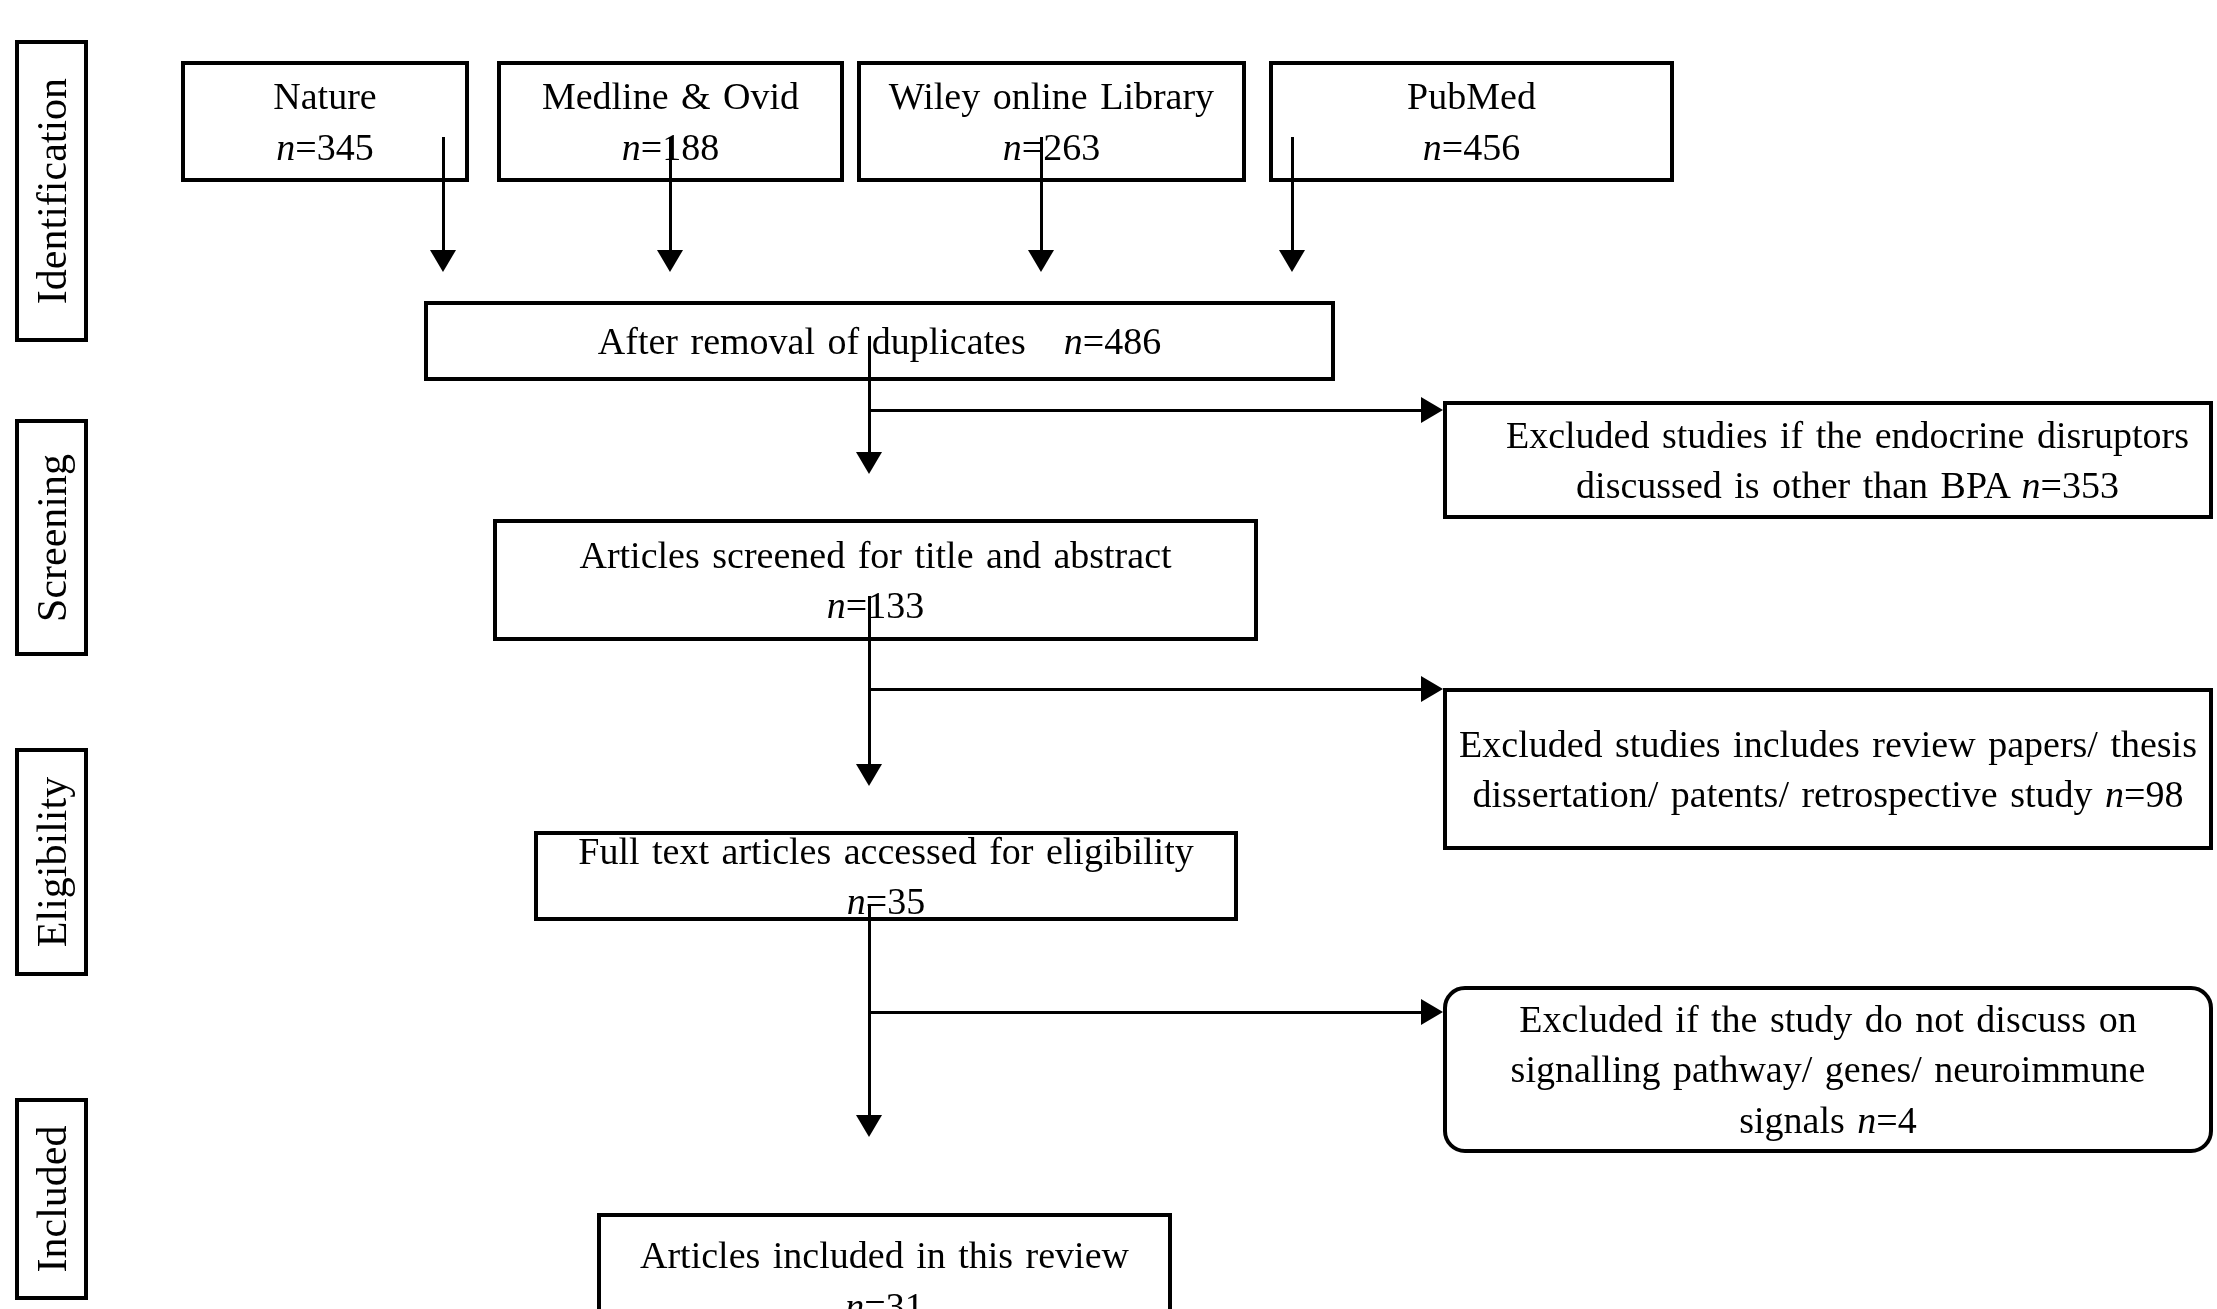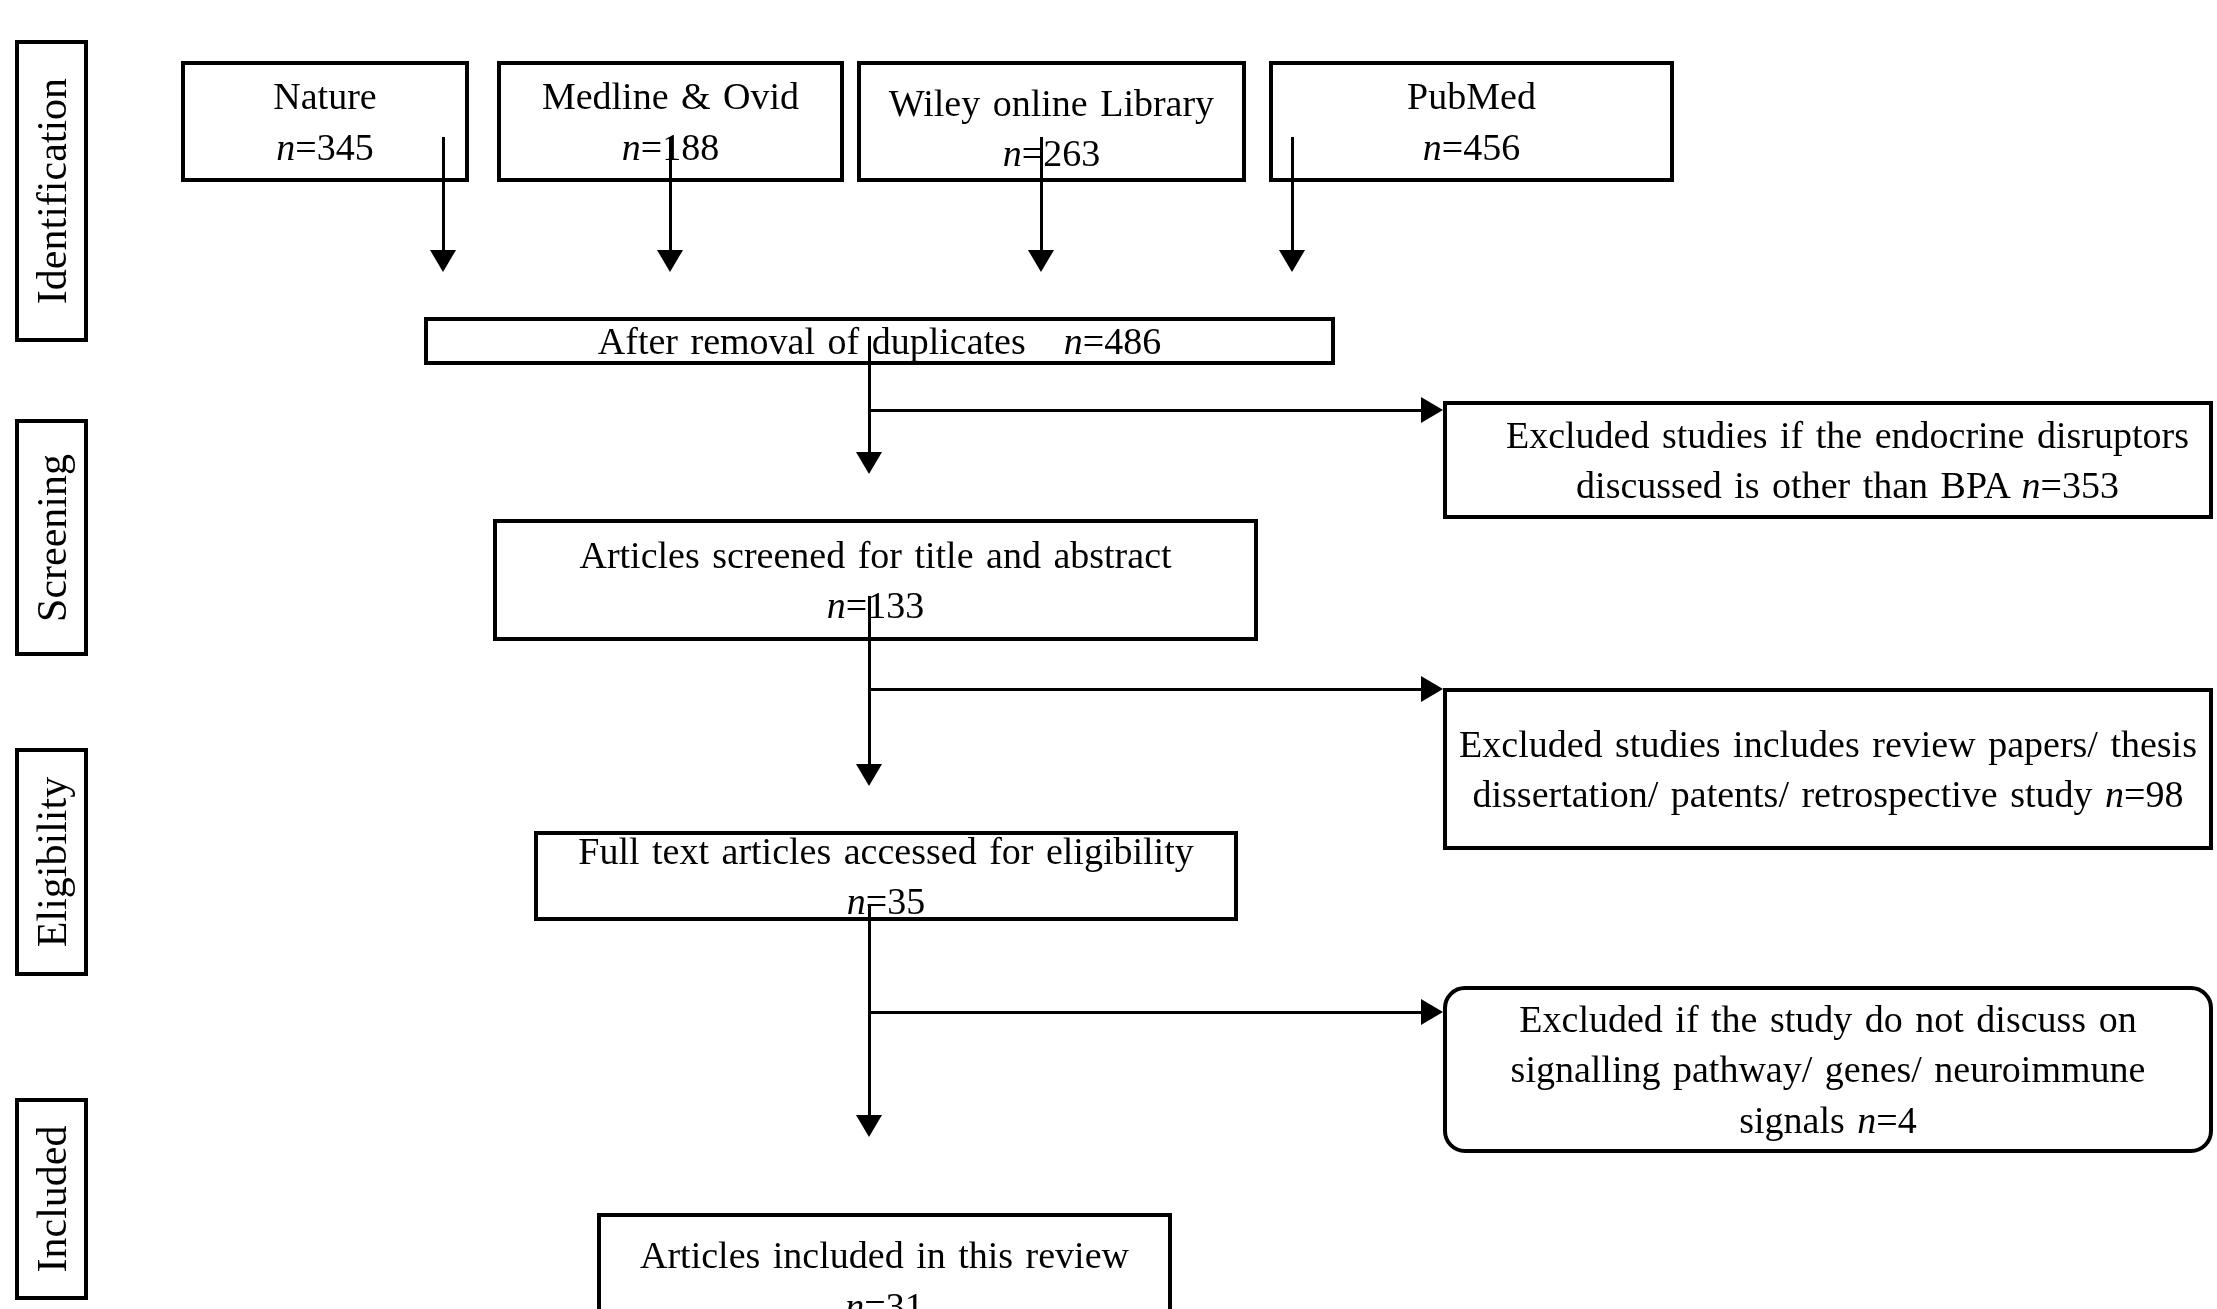--- a/index.html
+++ b/index.html
@@ -80,21 +80,21 @@
       <div>Nature</div>
       <div><i class="n-it">n</i><span>=345</span></div>
     </div>
   </div>
   <div class="box" style="left:497px; top:16px; width:347px; height:121px;">
     <div class="inner">
       <div>Medline &amp; Ovid</div>
       <div><i class="n-it">n</i><span>=188</span></div>
     </div>
   </div>
-  <div class="box" style="left:857px; top:16px; width:389px; height:121px;justify-content:flex-end;">
+  <div class="box" style="left:857px; top:16px; width:389px; height:121px;">
     <div class="inner">
       <div>Wiley online Library</div>
       <div><i class="n-it">n</i><span>=263</span></div>
     </div>
   </div>
   <div class="box" style="left:1269px; top:16px; width:405px; height:121px;">
     <div class="inner">
       <div>PubMed</div>
       <div><i class="n-it">n</i><span>=456</span></div>
     </div>
@@ -105,21 +105,21 @@
 
   <div class="vline" style="left:669px; top:137px; height:115px;"></div>
   <div class="arrow-down" style="left:657px; top:250px;"></div>
 
   <div class="vline" style="left:1040px; top:137px; height:115px;"></div>
   <div class="arrow-down" style="left:1028px; top:250px;"></div>
 
   <div class="vline" style="left:1291px; top:137px; height:115px;"></div>
   <div class="arrow-down" style="left:1279px; top:250px;"></div>
 
-  <div class="box" style="left:424px; top:272px; width:911px; height:48px;">
+  <div class="box" style="left:424px; top:256px; width:911px; height:80px;">
     <div class="inner">
       <span>After removal of duplicates</span><span class="gap"></span><i class="n-it">n</i><span>=486</span>
     </div>
   </div>
 
   <div class="vline" style="left:868px; top:336px; height:120px;"></div>
   <div class="arrow-down" style="left:856px; top:452px;"></div>
   <div class="hline" style="left:868px; top:409px; width:555px;"></div>
   <div class="arrow-right" style="left:1421px; top:397px;"></div>
 

